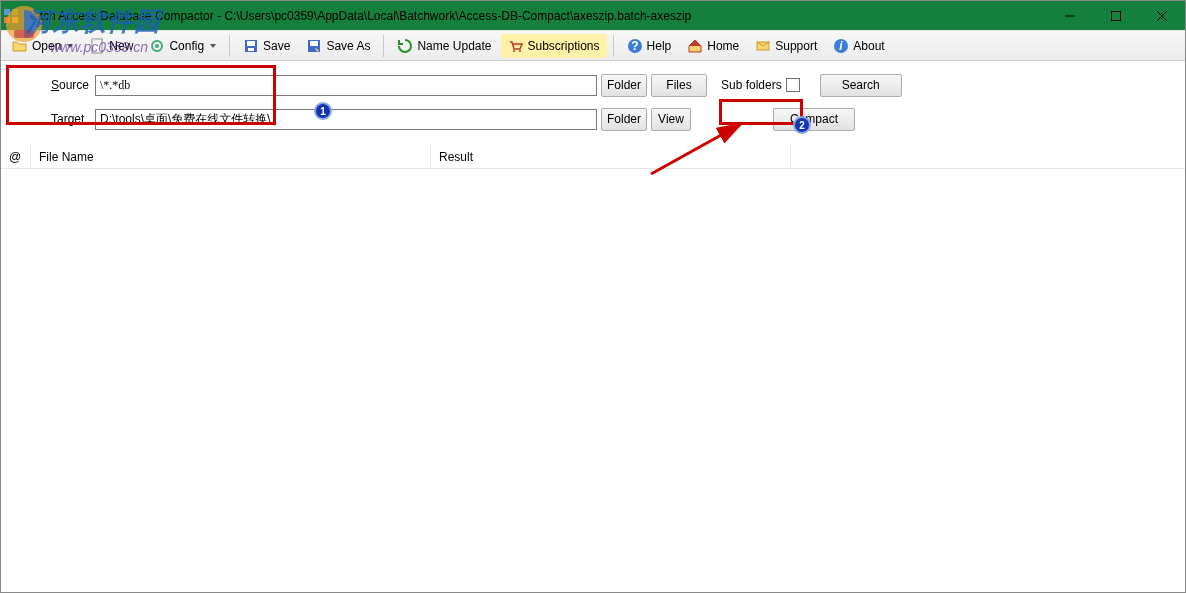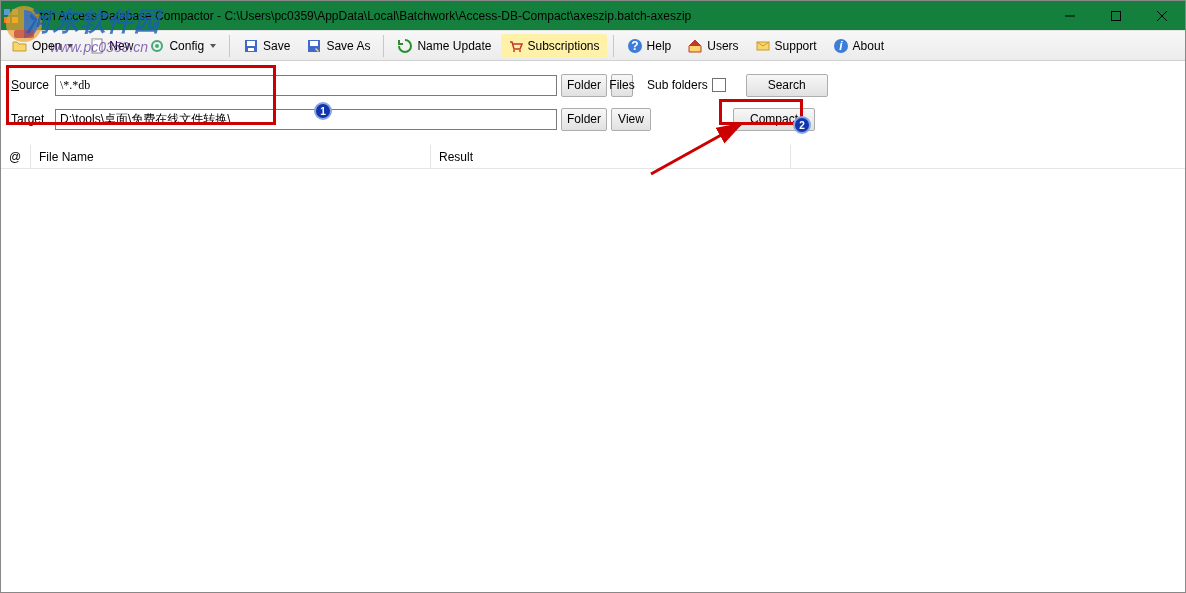--- a/index.html
+++ b/index.html
@@ -14,21 +14,21 @@
 
     
     .toolbar { height: 30px; background: linear-gradient(#f7f7f7, #ececec); border-bottom: 1px solid #d0d0d0; display: flex; align-items: center; padding: 0 4px; gap: 2px; }
     .tb-btn { display: flex; align-items: center; padding: 3px 6px; height: 24px; border: 1px solid transparent; border-radius: 2px; gap: 4px; }
     .tb-btn.highlighted { background: #fff2a8; border-color: #fff2a8; }
     .tb-sep { width: 1px; height: 22px; background: #c8c8c8; margin: 0 4px; }
     .tb-icon { width: 16px; height: 16px; display: inline-block; }
     .dd-arrow { width: 0; height: 0; border-left: 3px solid transparent; border-right: 3px solid transparent; border-top: 4px solid #555; margin-left: 2px; }
 
     
-    .input-area { padding: 10px 10px 2px 10px; }
+    .input-area { padding: 10px 10px 2px 10px; margin-left: 40px; }
     .row { display: flex; align-items: center; height: 28px; margin-bottom: 6px; gap: 4px; position: relative; }
     .row-label { width: 40px; color: #000; }
     .row-label .ul { text-decoration: underline; }
     .row input[type=text] { height: 21px; border: 1px solid #7a7a7a; padding: 2px 4px; background: #fff; }
     .btn { height: 23px; padding: 0 10px; background: linear-gradient(#f7f7f7, #e1e1e1); border: 1px solid #adadad; border-radius: 2px; display: flex; align-items: center; justify-content: center; }
     .chk { width: 14px; height: 14px; border: 1px solid #707070; background: #fff; }
 
     .red-box { position: absolute; border: 3px solid #cc0000; pointer-events: none; }
     .num-badge { position: absolute; width: 18px; height: 18px; border-radius: 50%; background: #1035ac; border: 2px solid #8ba5e0; color: #fff; font-size: 10px; font-weight: bold; display: flex; align-items: center; justify-content: center; }
 
@@ -139,21 +139,21 @@
           <circle cx="8" cy="8" r="7" fill="#3b7dd8"></circle>
           <text x="8" y="12" font-size="10" fill="#fff" text-anchor="middle" font-weight="bold">?</text>
         </svg></span>
     <span>Help</span>
   </div>
   <div class="tb-btn">
     <span class="tb-icon"><svg viewBox="0 0 16 16">
           <path d="M2 8 L8 2 L14 8 v6 H2 z" fill="#f9d66c" stroke="#c0392b"></path>
           <path d="M2 8 L8 2 L14 8" fill="#c0392b"></path>
         </svg></span>
-    <span>Users</span>
+    <span>Home</span>
   </div>
   <div class="tb-btn">
     <span class="tb-icon"><svg viewBox="0 0 16 16">
           <rect x="2" y="4" width="12" height="8" fill="#f9d66c" stroke="#c89b2a"></rect>
           <path d="M2 4 l6 4 l6-4" fill="none" stroke="#c89b2a"></path>
         </svg></span>
     <span>Support</span>
   </div>
   <div class="tb-btn">
     <span class="tb-icon"><svg viewBox="0 0 16 16">
@@ -164,21 +164,21 @@
   </div>
 </div>
 
 <div class="input-area">
   <div class="row">
     <div class="row-label"><span class="ul">S</span><span>ource</span></div>
     <input type="text" style="width: 502px; font-family: Liberation Serif, serif;" value="\*.*db">
     <button class="btn" style="width:46px">
         <span>Folder</span>
       </button>
-    <button class="btn" style="width:22px">
+    <button class="btn" style="width:56px">
         <span>Files</span>
       </button>
     <span style="margin-left:10px">Sub folders</span>
     <span class="chk"></span>
     <button class="btn" style="width:82px;margin-left:16px">
         <span>Search</span>
       </button>
   </div>
   <div class="row">
     <div class="row-label"><span class="ul">T</span><span>arget</span></div>

